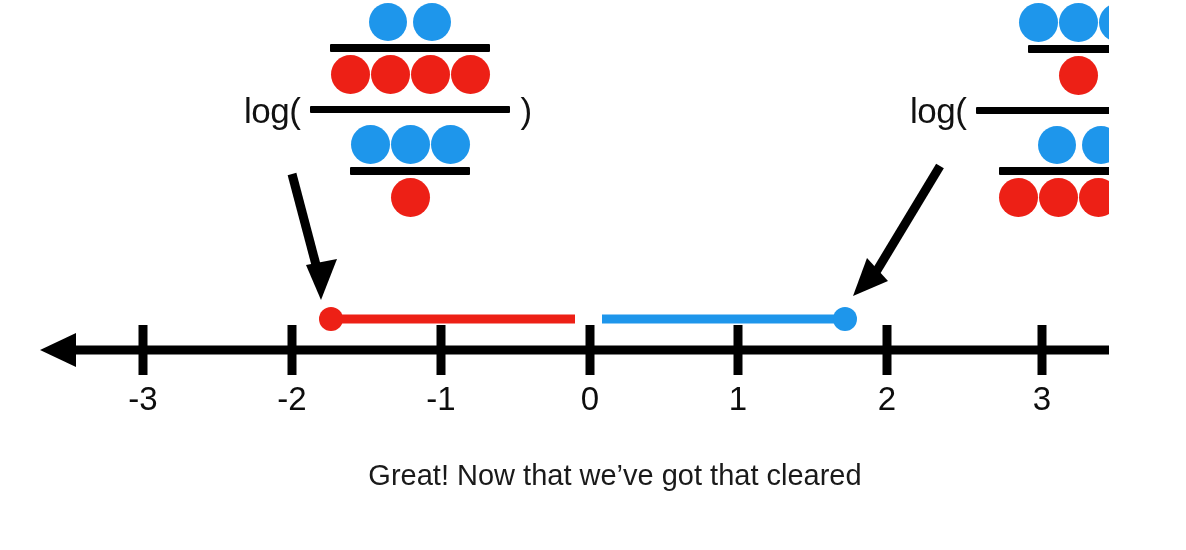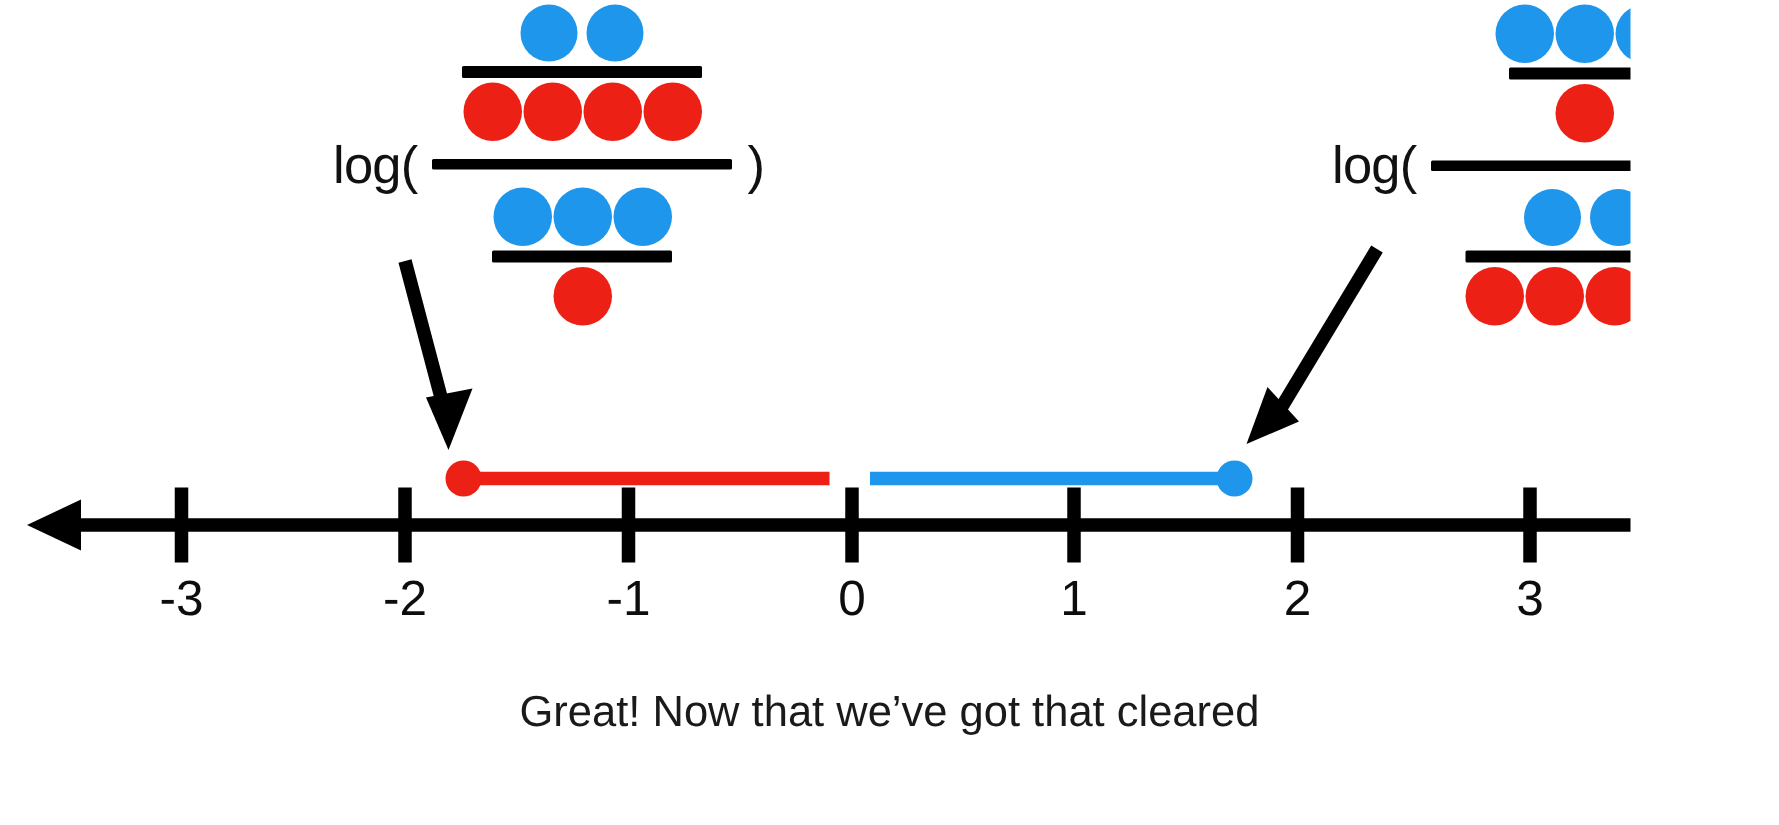--- a/index.html
+++ b/index.html
@@ -10,20 +10,21 @@
   body {
     font-family: "Liberation Sans", sans-serif;
     -webkit-font-smoothing: antialiased;
   }
   #stage {
     position: relative;
     width: 1087px;
     height: 550px;
     background: #ffffff;
     overflow: hidden;
+    margin-left: 22px;
   }
 
   
   .formula {
     position: absolute;
     display: flex;
     align-items: center;
     height: 210px;
   }
   .log-label {

